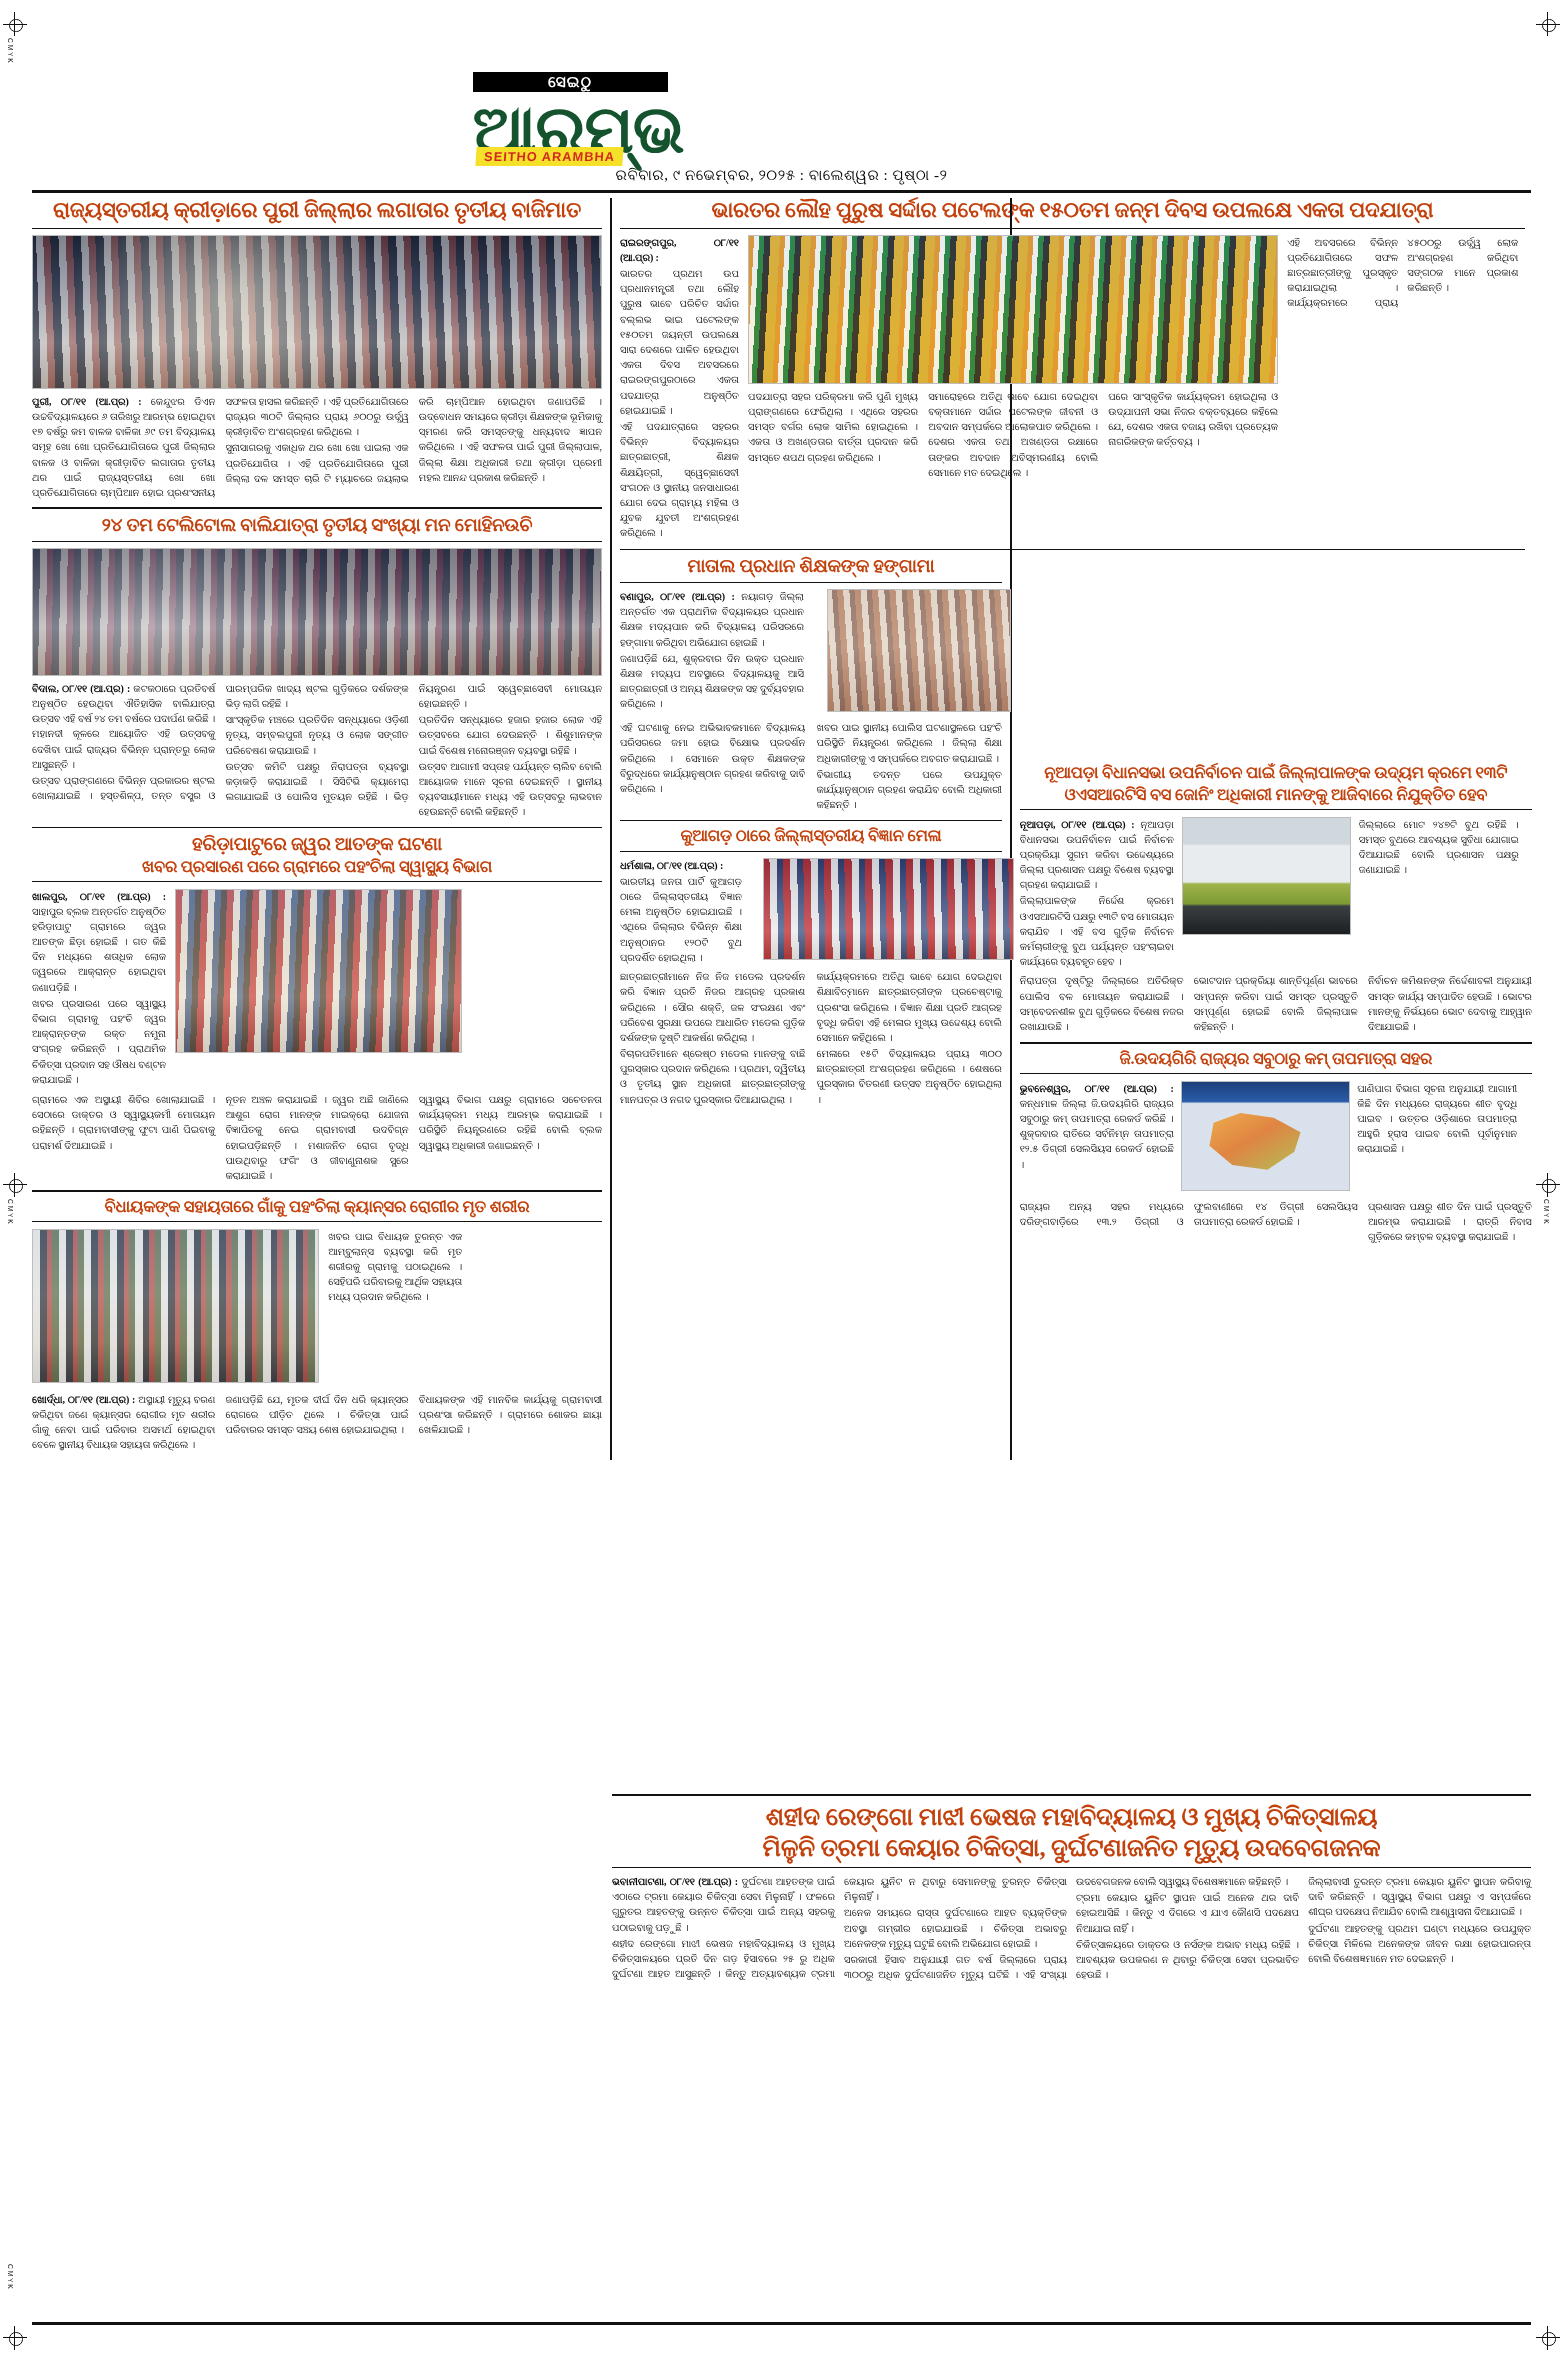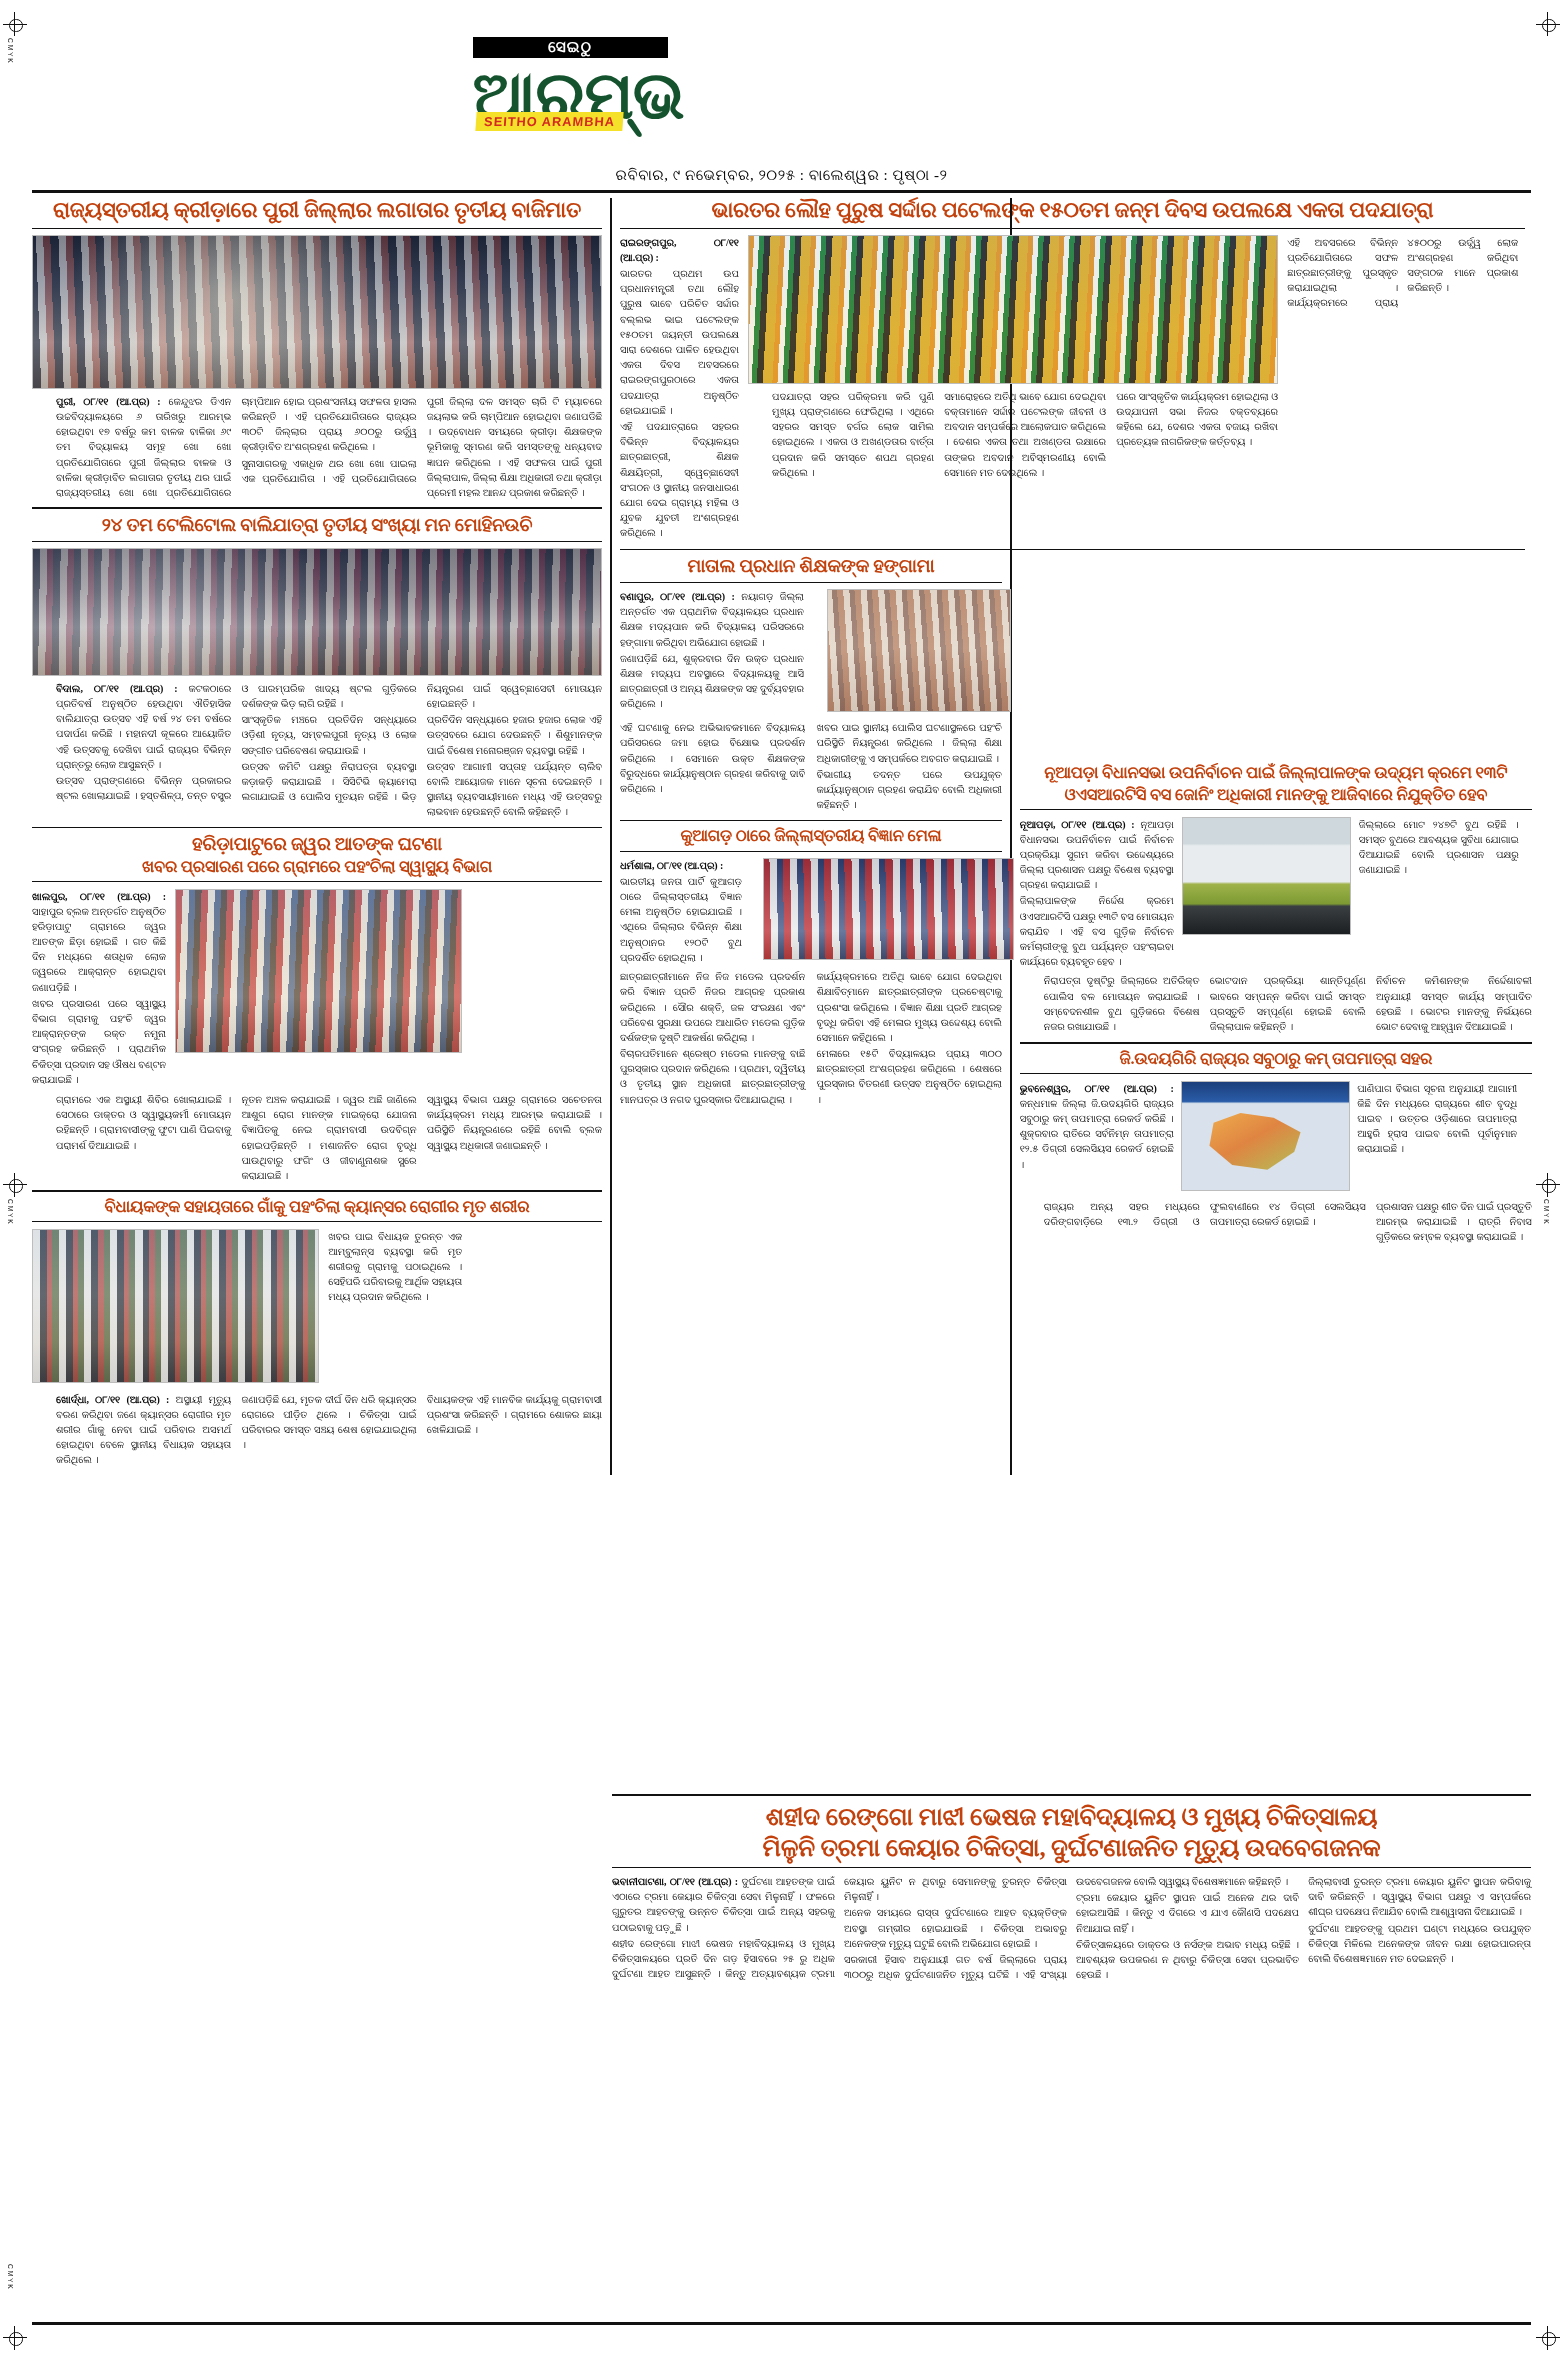--- a/index.html
+++ b/index.html
@@ -56,21 +56,21 @@
   }
 
   .hrule { background: #111; height: 1.5px; width: 100%; }
   .hrule.thick { height: 3.1px; }
 
   
   .masthead {
     position: relative;
     height: 126px;
     display: flex;
-    align-items: flex-start;
+    align-items: flex-end;
     margin-top: 4.1px;
   }
   .mh-band {
     position: relative;
     overflow: hidden;
   }
   .mh-left { width: 374px; }
   .mh-logo {
     width: 328px;
     display: flex;
@@ -202,21 +202,21 @@
     letter-spacing: -0.3px;
   }
   .hl-xl { font-size: 24.6px; }
   .hl-lg { font-size: 21.5px; }
   .hl-md { font-size: 18.4px; }
   .hl-sm { font-size: 16.4px; }
 
   .rule-below { border-bottom: 1.5px solid #111; margin: 5.1px 0 6.1px 0; }
 
   .cols2 { column-count: 2; column-gap: 11.3px; column-rule: 0; }
-  .cols3 { column-count: 3; column-gap: 10.2px; margin-left: 24px; }
+  .cols3 { column-count: 3; column-gap: 10.2px; }
   .cols4 { column-count: 4; column-gap: 9.2px; }
 
   .body {
     font-family: "Liberation Serif", serif;
     font-size: 10px;
     line-height: 1.52;
     text-align: justify;
     color: #0a0a0a;
     letter-spacing: -0.1px;
     hyphens: none;

